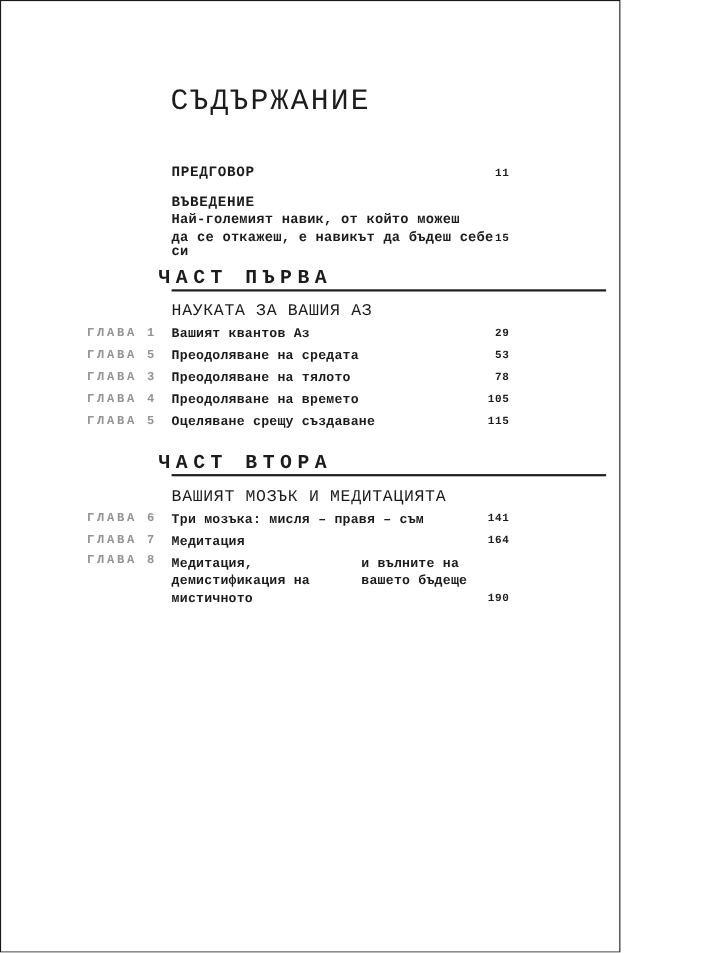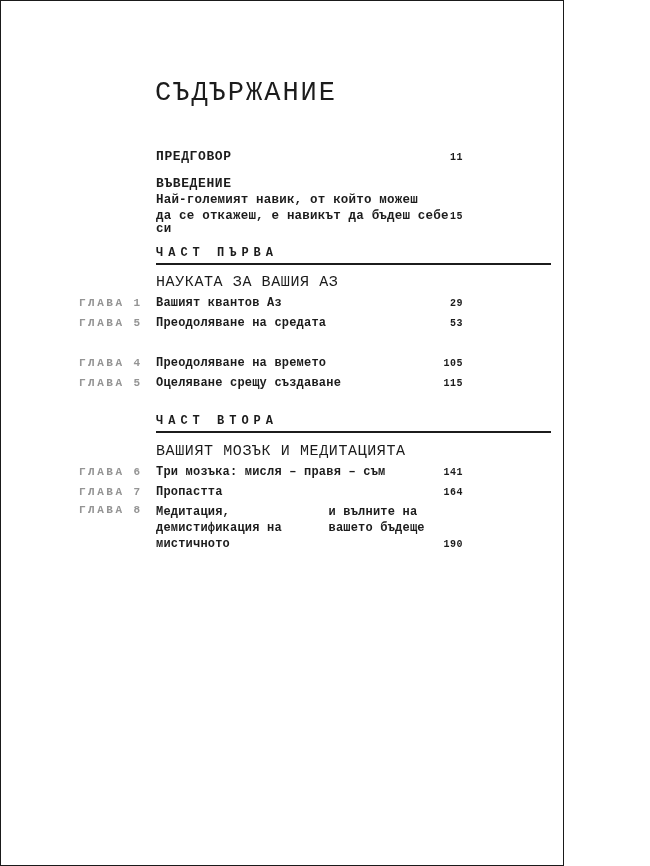--- a/index.html
+++ b/index.html
@@ -23,21 +23,21 @@
   }
   .fm-sub {
     left:155px; right:100px; display:flex; align-items:baseline;
     font-size:12.5px; font-weight:bold; letter-spacing:0.2px;
     line-height:13px;
   }
   .page-num {
     margin-left:auto; font-size:10px; font-weight:bold; letter-spacing:0.5px;
   }
   .part-label {
-    left:155px; font-size:12px; font-weight:bold; letter-spacing:5px;
+    left:143px; font-size:18px; font-weight:bold; letter-spacing:5px;
     line-height:12px;
     text-align:center;
   }
   .rule {
     left:155px; width:395px; height:2px; background:#1c1c1c;
   }
   .part-title {
     left:155px; font-size:15px; font-weight:normal; letter-spacing:0.6px;
     line-height:15px;
   }
@@ -88,20 +88,25 @@
   <div class="abs ch-row" style="top:296px">
     <span class="ch-label">ГЛАВА 1</span>
     <span class="ch-title">Вашият квантов Аз</span>
     <span class="page-num">29</span>
   </div>
   <div class="abs ch-row" style="top:316px">
     <span class="ch-label">ГЛАВА 5</span>
     <span class="ch-title">Преодоляване на средата</span>
     <span class="page-num">53</span>
   </div>
+  <div class="abs ch-row" style="top:336px">
+    <span class="ch-label">ГЛАВА 3</span>
+    <span class="ch-title">Преодоляване на тялото</span>
+    <span class="page-num">78</span>
+  </div>
   <div class="abs ch-row" style="top:356px">
     <span class="ch-label">ГЛАВА 4</span>
     <span class="ch-title">Преодоляване на времето</span>
     <span class="page-num">105</span>
   </div>
   <div class="abs ch-row" style="top:376px">
     <span class="ch-label">ГЛАВА 5</span>
     <span class="ch-title">Оцеляване срещу създаване</span>
     <span class="page-num">115</span>
   </div>
@@ -110,21 +115,21 @@
   <div class="abs rule" style="top:430px"></div>
   <div class="abs part-title" style="top:443px">ВАШИЯТ МОЗЪК И МЕДИТАЦИЯТА</div>
 
   <div class="abs ch-row" style="top:465px">
     <span class="ch-label">ГЛАВА 6</span>
     <span class="ch-title">Три мозъка: мисля – правя – съм</span>
     <span class="page-num">141</span>
   </div>
   <div class="abs ch-row" style="top:485px">
     <span class="ch-label">ГЛАВА 7</span>
-    <span class="ch-title">Пропастта</span>
+    <span class="ch-title">Медитация</span>
     <span class="page-num">164</span>
   </div>
   <div class="abs ch-row two-line" style="top:503px">
     <span class="ch-label">ГЛАВА 8</span>
     <span class="ch-title-lines">
       <span>Медитация, демистификация на мистичното</span>
       <span>и вълните на вашето бъдеще</span>
     </span>
     <span class="page-num">190</span>
   </div>

